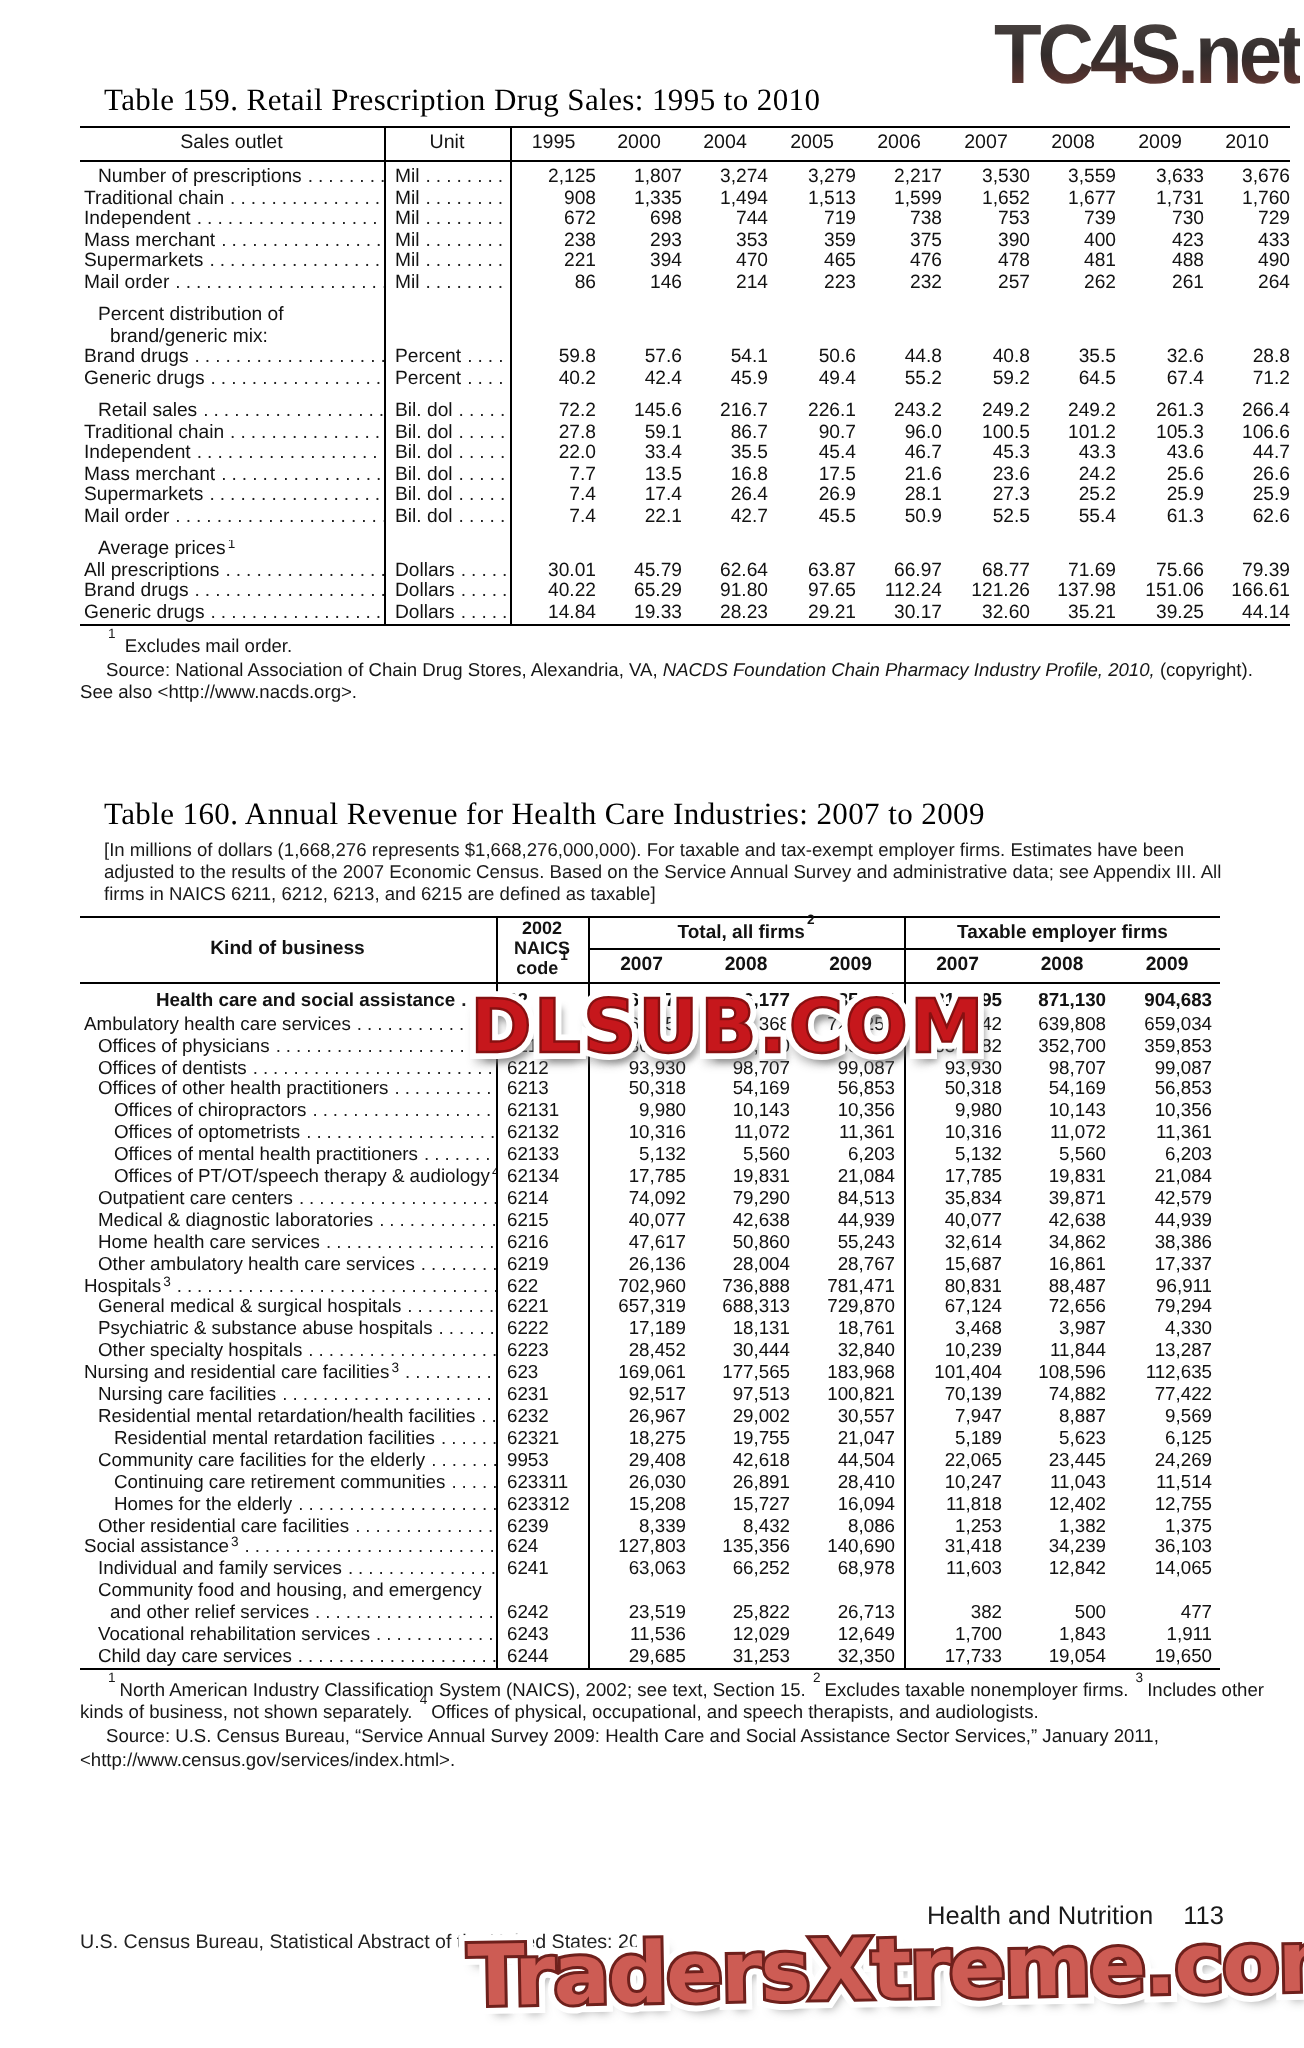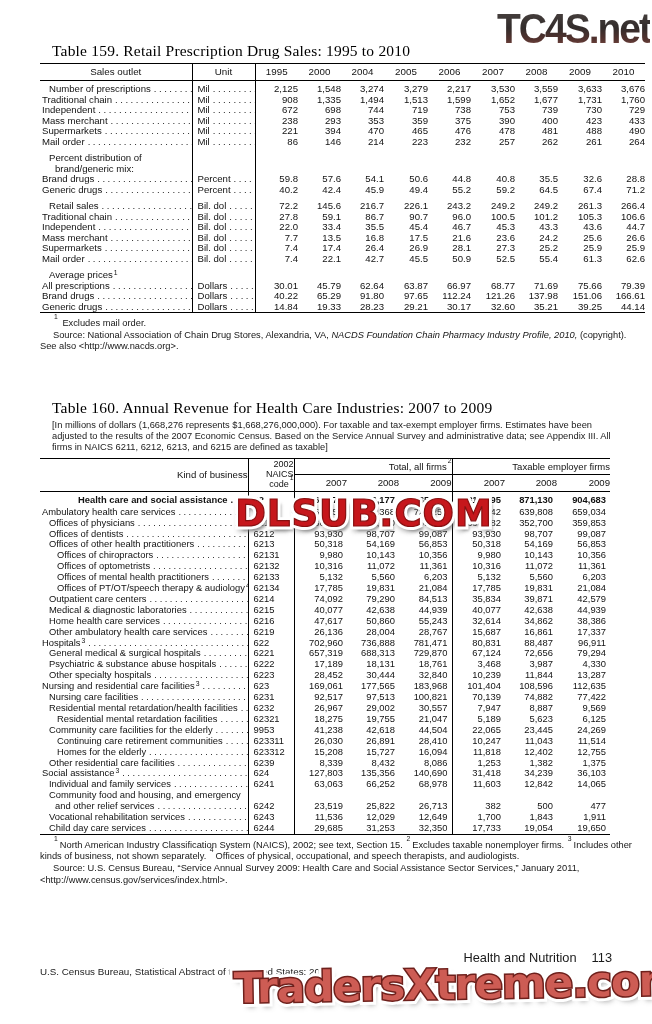--- a/index.html
+++ b/index.html
@@ -31,21 +31,21 @@
   th.c-label,td.c-label{border-right:1px solid #000}
   th.c-unit,td.c-unit{border-right:1.5px solid #000}
   .t159 td{line-height:10.5px;vertical-align:bottom;padding:0}
   .t159 tbody tr:first-child td{padding-top:3px}
   .t159 tr.gap td{padding-top:6px}
   .t159 .c-unit .lw{padding-left:5px}
 
   
   #sec160{margin-top:46px}
   .t160{width:570px;font-size:9.4px;border-top:1.5px solid #000;border-bottom:1.5px solid #000}
-  .t160 th{font-weight:normal;padding:1px 0;text-align:right}
+  .t160 th{font-weight:bold;padding:1px 0;text-align:center}
   .t160 .h-kind{vertical-align:middle;font-size:9.6px;border-right:1px solid #000;border-bottom:1.5px solid #000}
   .t160 .h-code{font-size:9px;line-height:9.8px;border-right:1px solid #000;border-bottom:1.5px solid #000;vertical-align:middle}
   .t160 .h-group{font-size:9.5px;border-bottom:1px solid #000;padding:2px 0}
   .t160 .g1{border-right:1px solid #000}
   .t160 tr.yrs th{font-size:9.6px;padding:2px 0 3px;border-bottom:1.5px solid #000}
   .t160 tr.yrs th.t3{border-right:1px solid #000}
   .t160 td{line-height:10.9px;vertical-align:bottom;padding:0}
   .t160 td.c-label{border-right:1px solid #000}
   .t160 td.c-code{border-right:1px solid #000;padding-left:5px;white-space:nowrap}
   .t160 td.t3{border-right:1px solid #000}
@@ -132,21 +132,21 @@
                 <span class="leader"></span>
               </div>
             </td>
             <td class="c-unit">
               <div class="lw">
                 <span class="txt">Mil</span>
                 <span class="leader"></span>
               </div>
             </td>
             <td class="num">2,125</td>
-            <td class="num">1,548</td>
+            <td class="num">1,807</td>
             <td class="num">3,274</td>
             <td class="num">3,279</td>
             <td class="num">2,217</td>
             <td class="num">3,530</td>
             <td class="num">3,559</td>
             <td class="num">3,633</td>
             <td class="num">3,676</td>
           </tr>
           <tr>
             <td class="c-label">
@@ -917,21 +917,21 @@
             <td class="num">6,125</td>
           </tr>
           <tr>
             <td class="c-label">
               <div class="lw ind1">
                 <span class="txt">Community care facilities for the elderly</span>
                 <span class="leader"></span>
               </div>
             </td>
             <td class="c-code">9953</td>
-            <td class="num">41,238</td>
+            <td class="num">29,408</td>
             <td class="num">42,618</td>
             <td class="num t3">44,504</td>
             <td class="num">22,065</td>
             <td class="num">23,445</td>
             <td class="num">24,269</td>
           </tr>
           <tr>
             <td class="c-label">
               <div class="lw ind2">
                 <span class="txt">Continuing care retirement communities</span>

